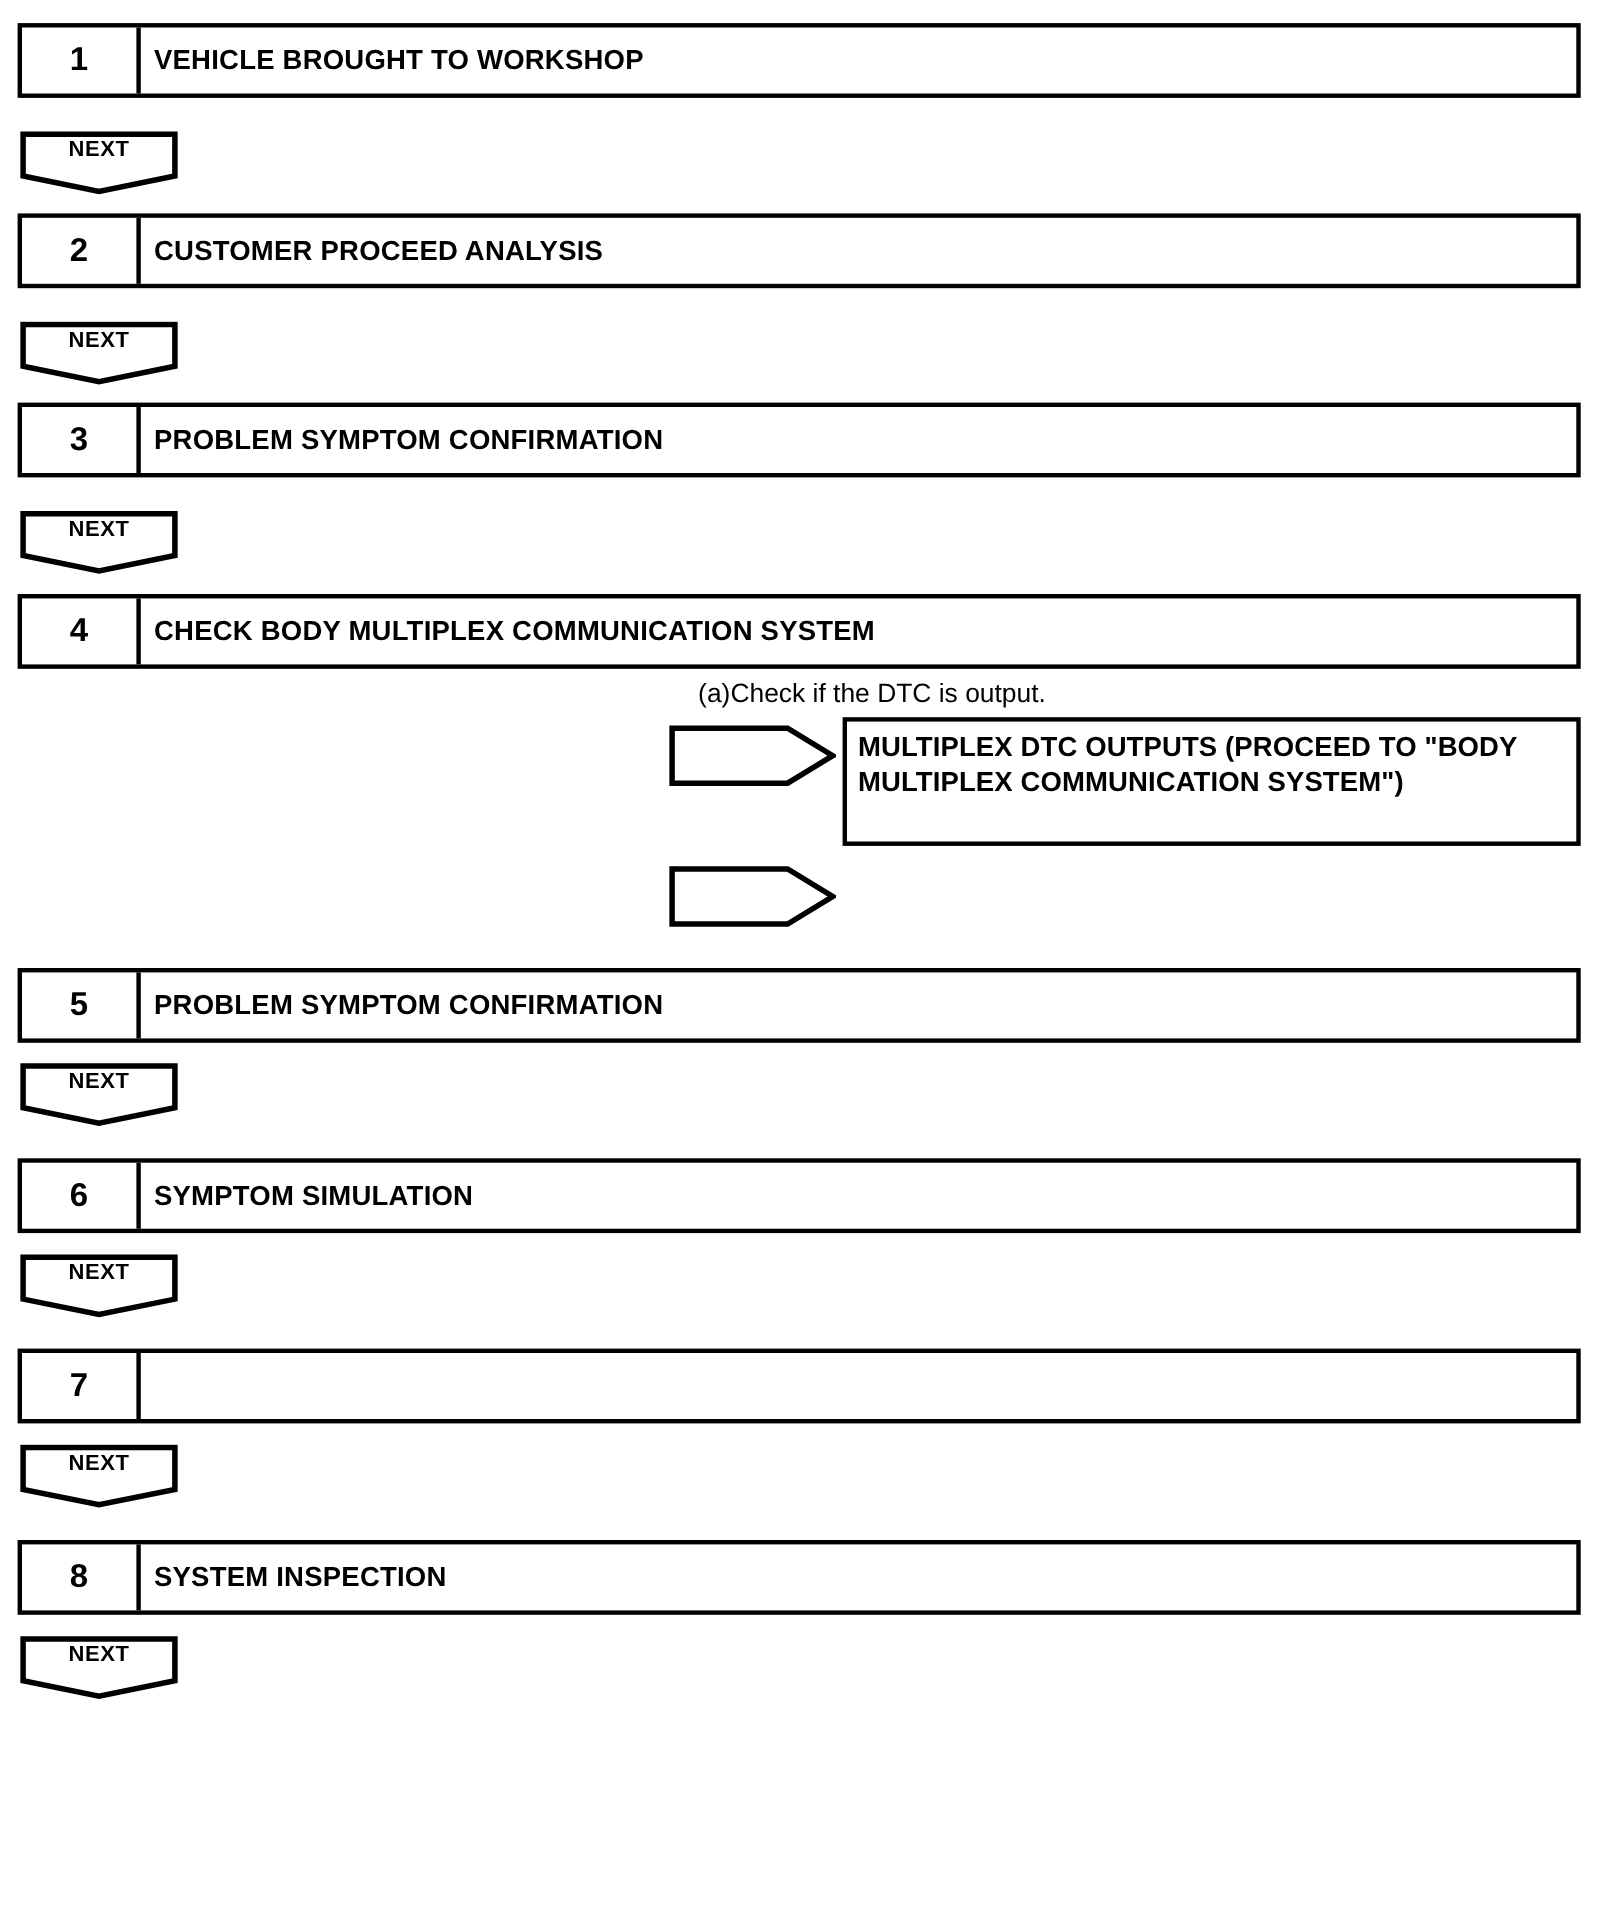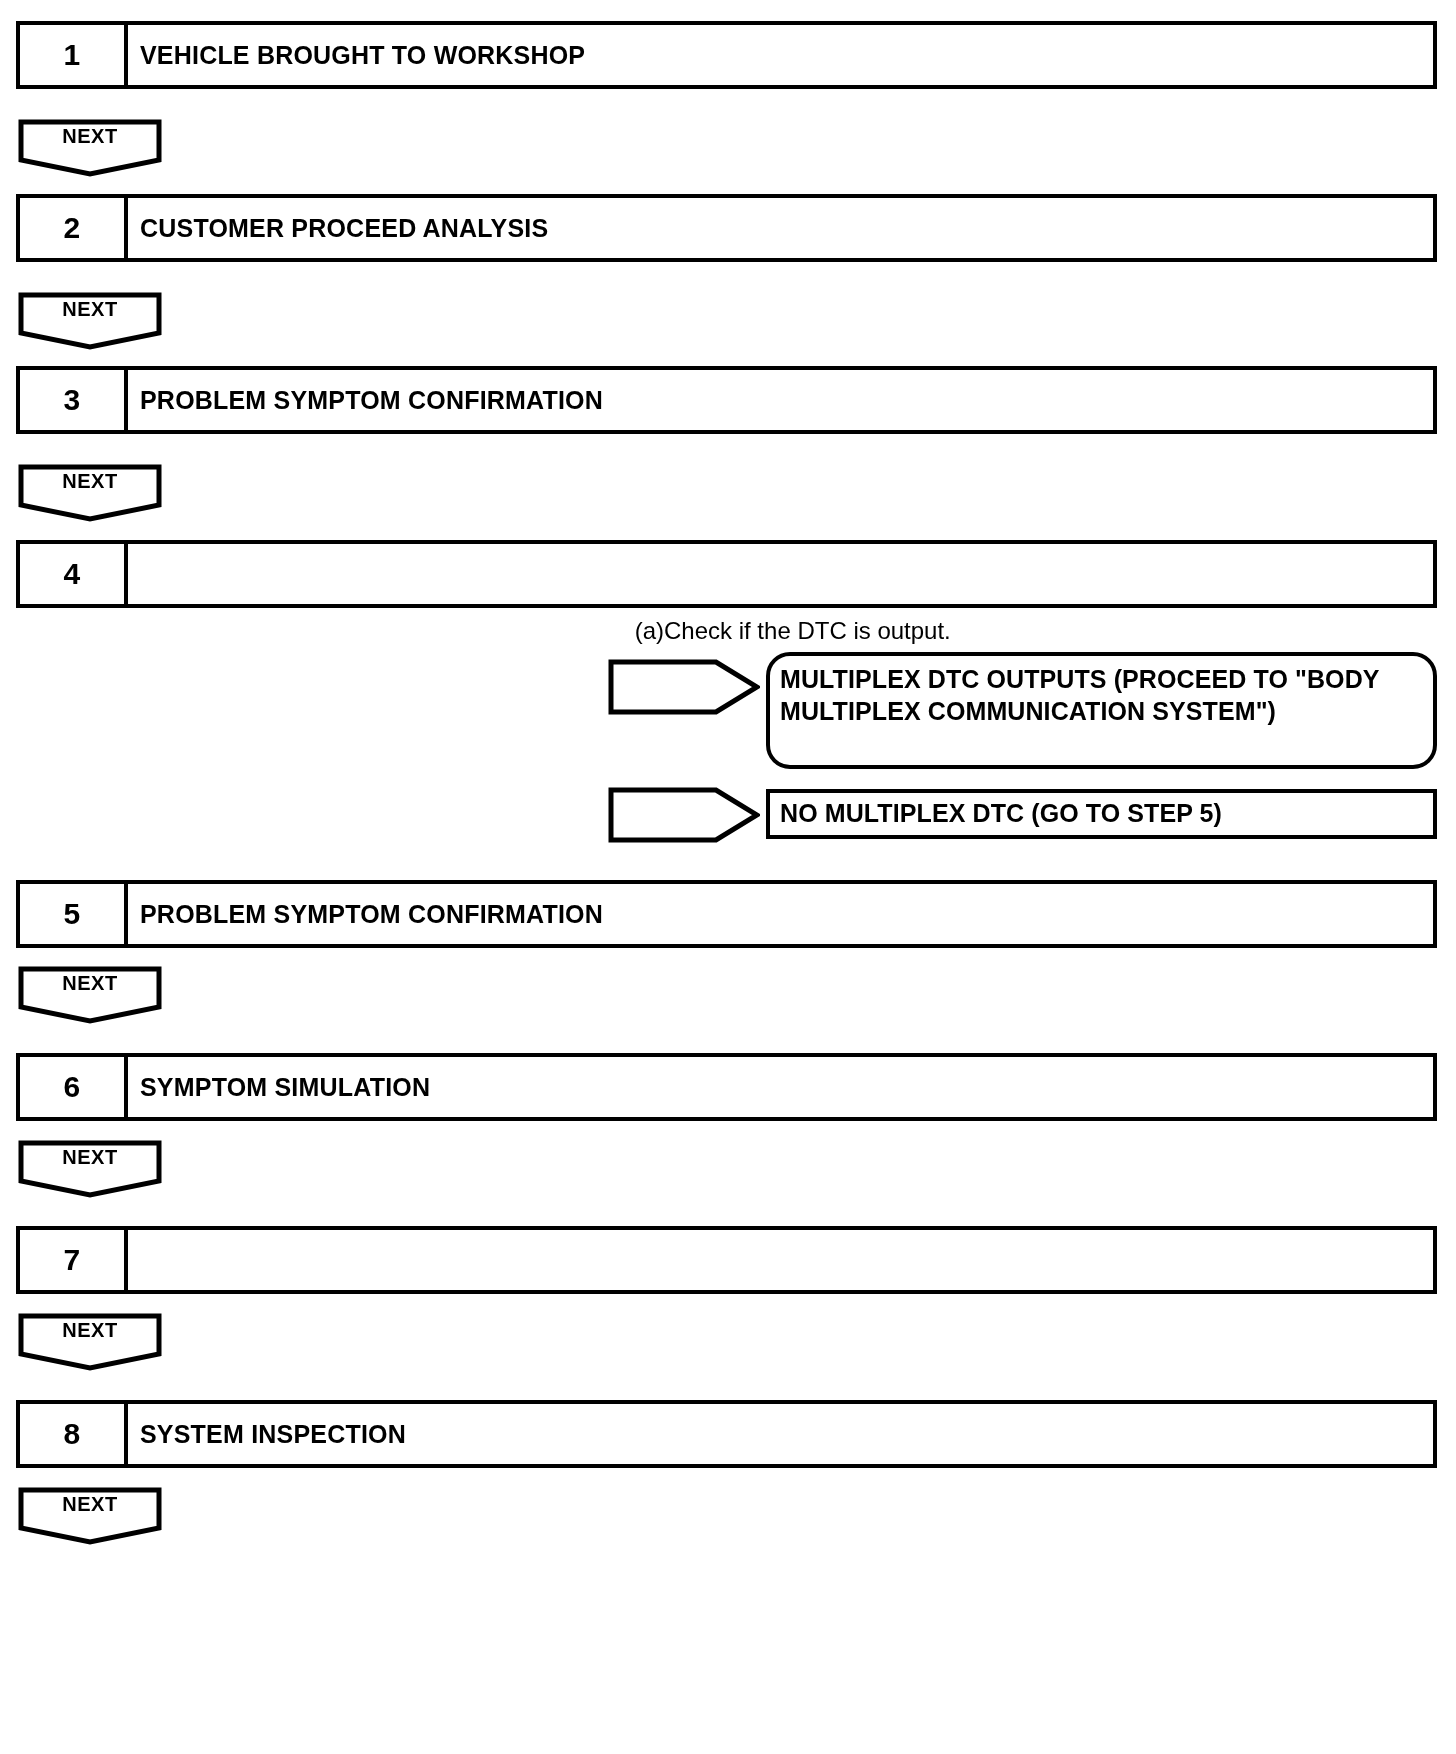--- a/index.html
+++ b/index.html
@@ -149,43 +149,41 @@
 
   <div class="next-shape" style="left:18px; top:464px;">
     <svg width="144" height="58" viewBox="0 0 144 58" aria-hidden="true">
       <polygon points="3,3 141,3 141,41 72,55 3,41" fill="#ffffff" stroke="#000000" stroke-width="5" stroke-linejoin="miter"></polygon>
     </svg>
     <div class="next-text">NEXT</div>
   </div>
 
   <div class="step-bar" style="left:16px; top:540px; width:1421px; height:68px;">
     <div class="step-num">4</div>
+    <div class="step-label">CHECK BODY MULTIPLEX COMMUNICATION SYSTEM</div>
   </div>
 
   <div class="sub-note" style="left:608px; top:617px;text-align:right;">
     <span class="note-marker">(a)</span><span>Check if the DTC is output.</span>
   </div>
 
   <div class="result-arrow" style="left:608px; top:659px;">
     <svg width="152" height="56" viewBox="0 0 152 56" aria-hidden="true">
       <polygon points="3,3 108,3 149,28 108,53 3,53" fill="#ffffff" stroke="#000000" stroke-width="5" stroke-linejoin="miter"></polygon>
     </svg>
   </div>
-  <div class="result-box" style="left:766px; top:652px; width:671px; height:117px;border-radius:24px;">
+  <div class="result-box" style="left:766px; top:652px; width:671px; height:117px;">
     <span>MULTIPLEX DTC OUTPUTS (PROCEED TO "BODY MULTIPLEX COMMUNICATION SYSTEM")</span>
   </div>
 
   <div class="result-arrow" style="left:608px; top:787px;">
     <svg width="152" height="56" viewBox="0 0 152 56" aria-hidden="true">
       <polygon points="3,3 108,3 149,28 108,53 3,53" fill="#ffffff" stroke="#000000" stroke-width="5" stroke-linejoin="miter"></polygon>
     </svg>
   </div>
-  <div class="result-box" style="left:766px; top:789px; width:671px; height:50px; padding-top:5px;">
-    <span>NO MULTIPLEX DTC (GO TO STEP 5)</span>
-  </div>
 
   <div class="step-bar" style="left:16px; top:880px; width:1421px; height:68px;">
     <div class="step-num">5</div>
     <div class="step-label">PROBLEM SYMPTOM CONFIRMATION</div>
   </div>
 
   <div class="next-shape" style="left:18px; top:966px;">
     <svg width="144" height="58" viewBox="0 0 144 58" aria-hidden="true">
       <polygon points="3,3 141,3 141,41 72,55 3,41" fill="#ffffff" stroke="#000000" stroke-width="5" stroke-linejoin="miter"></polygon>
     </svg>

